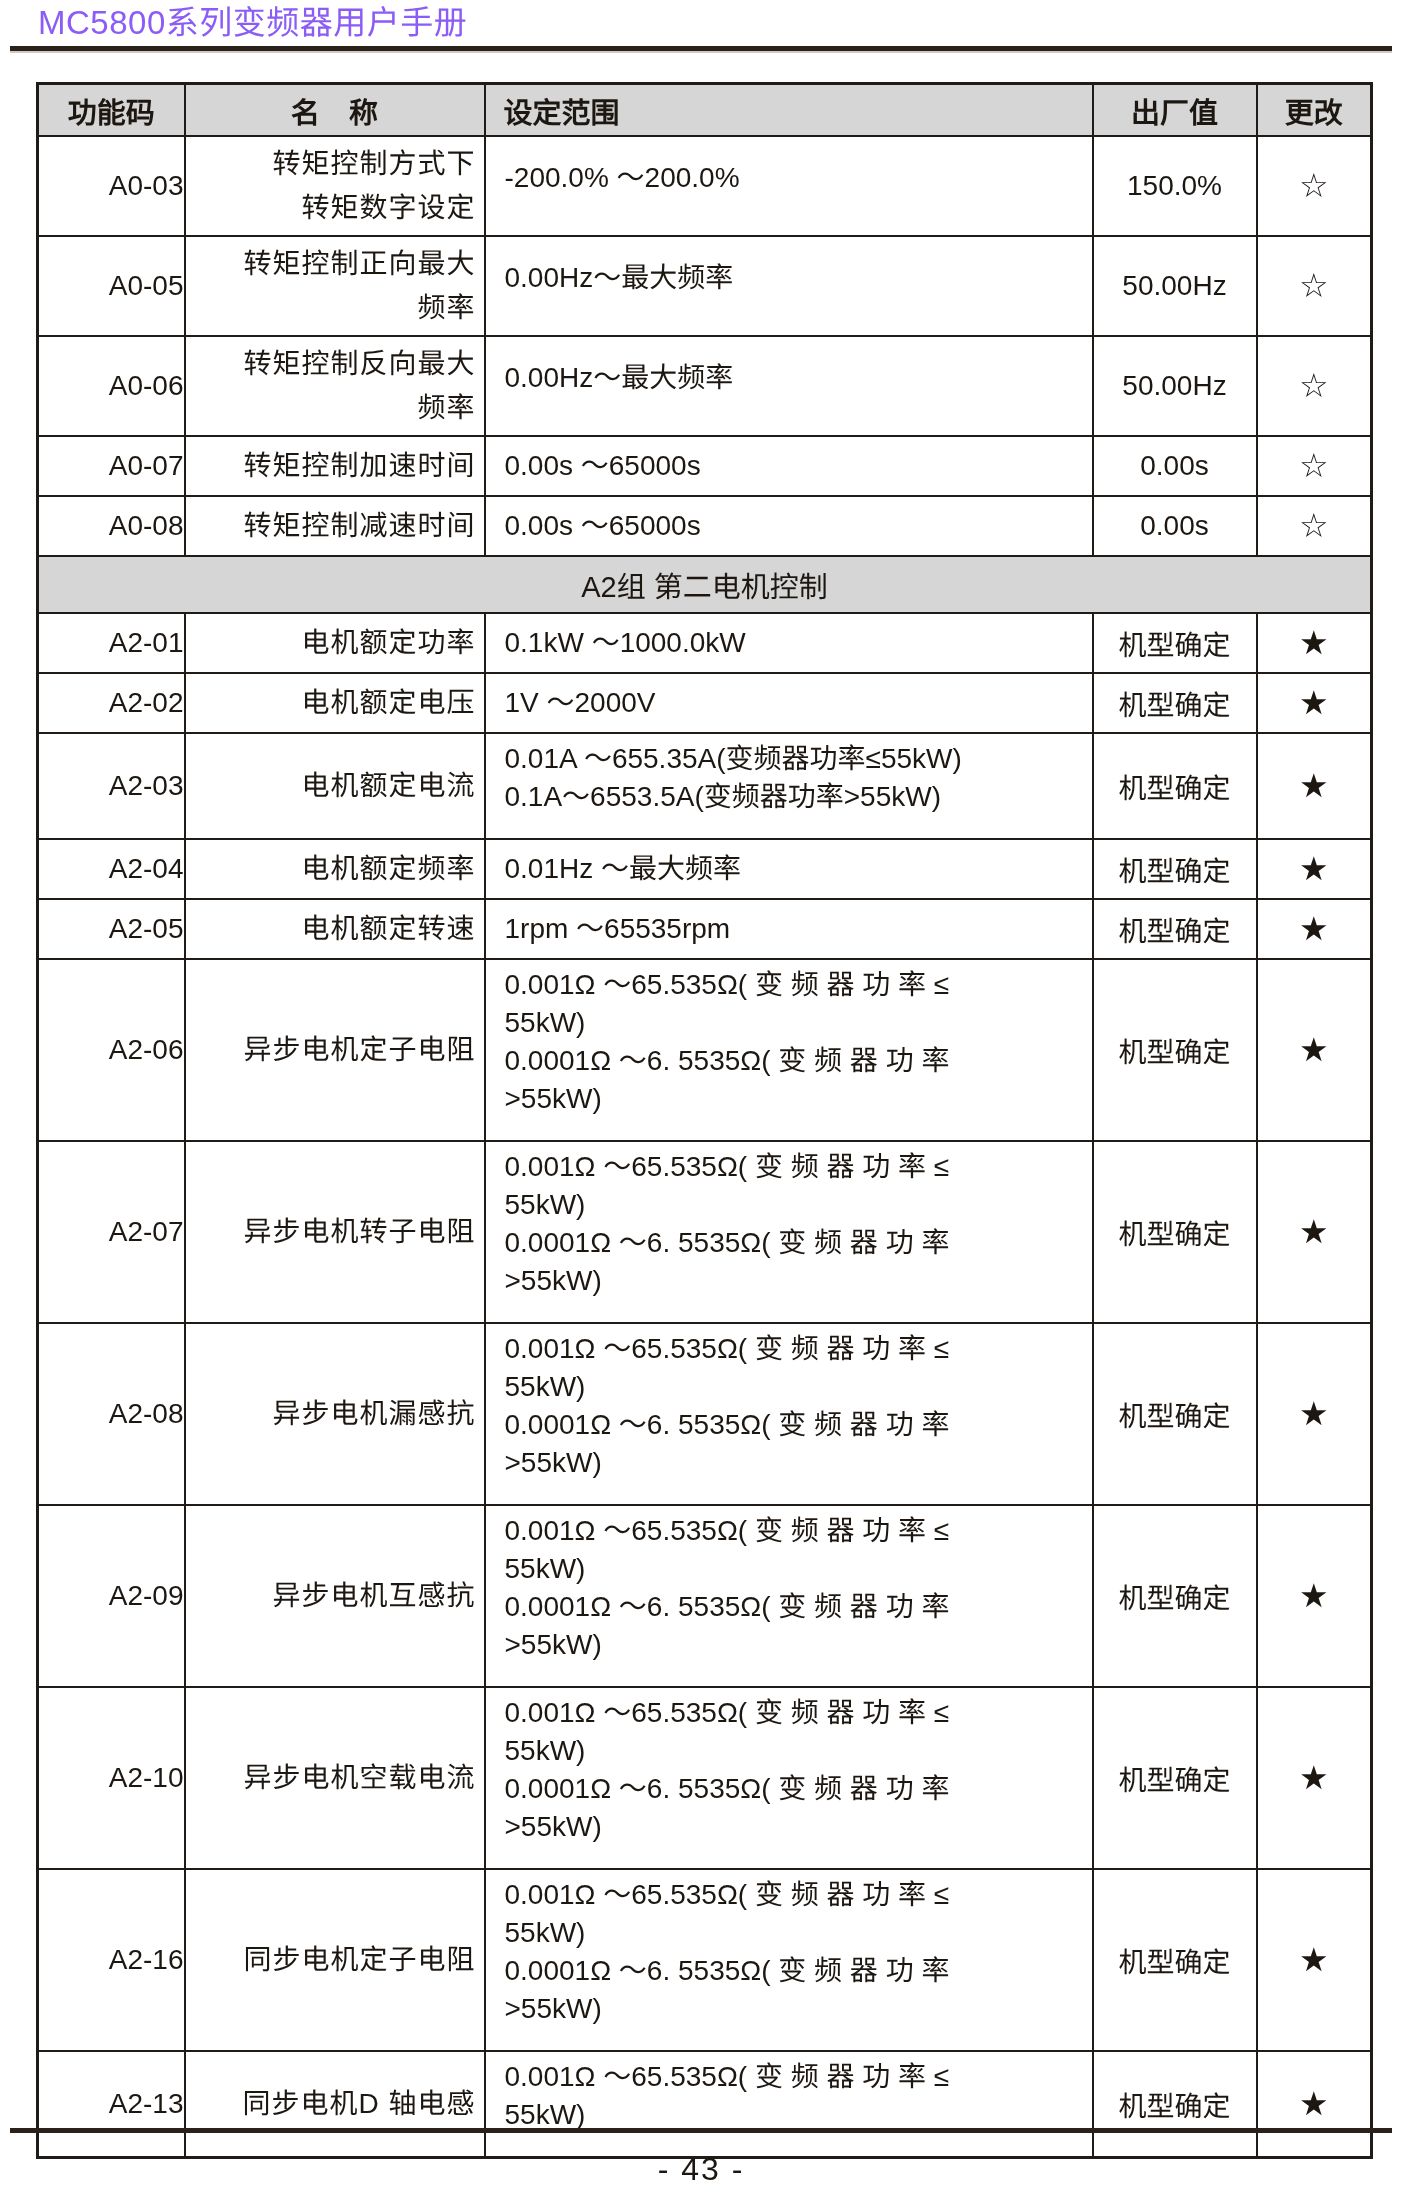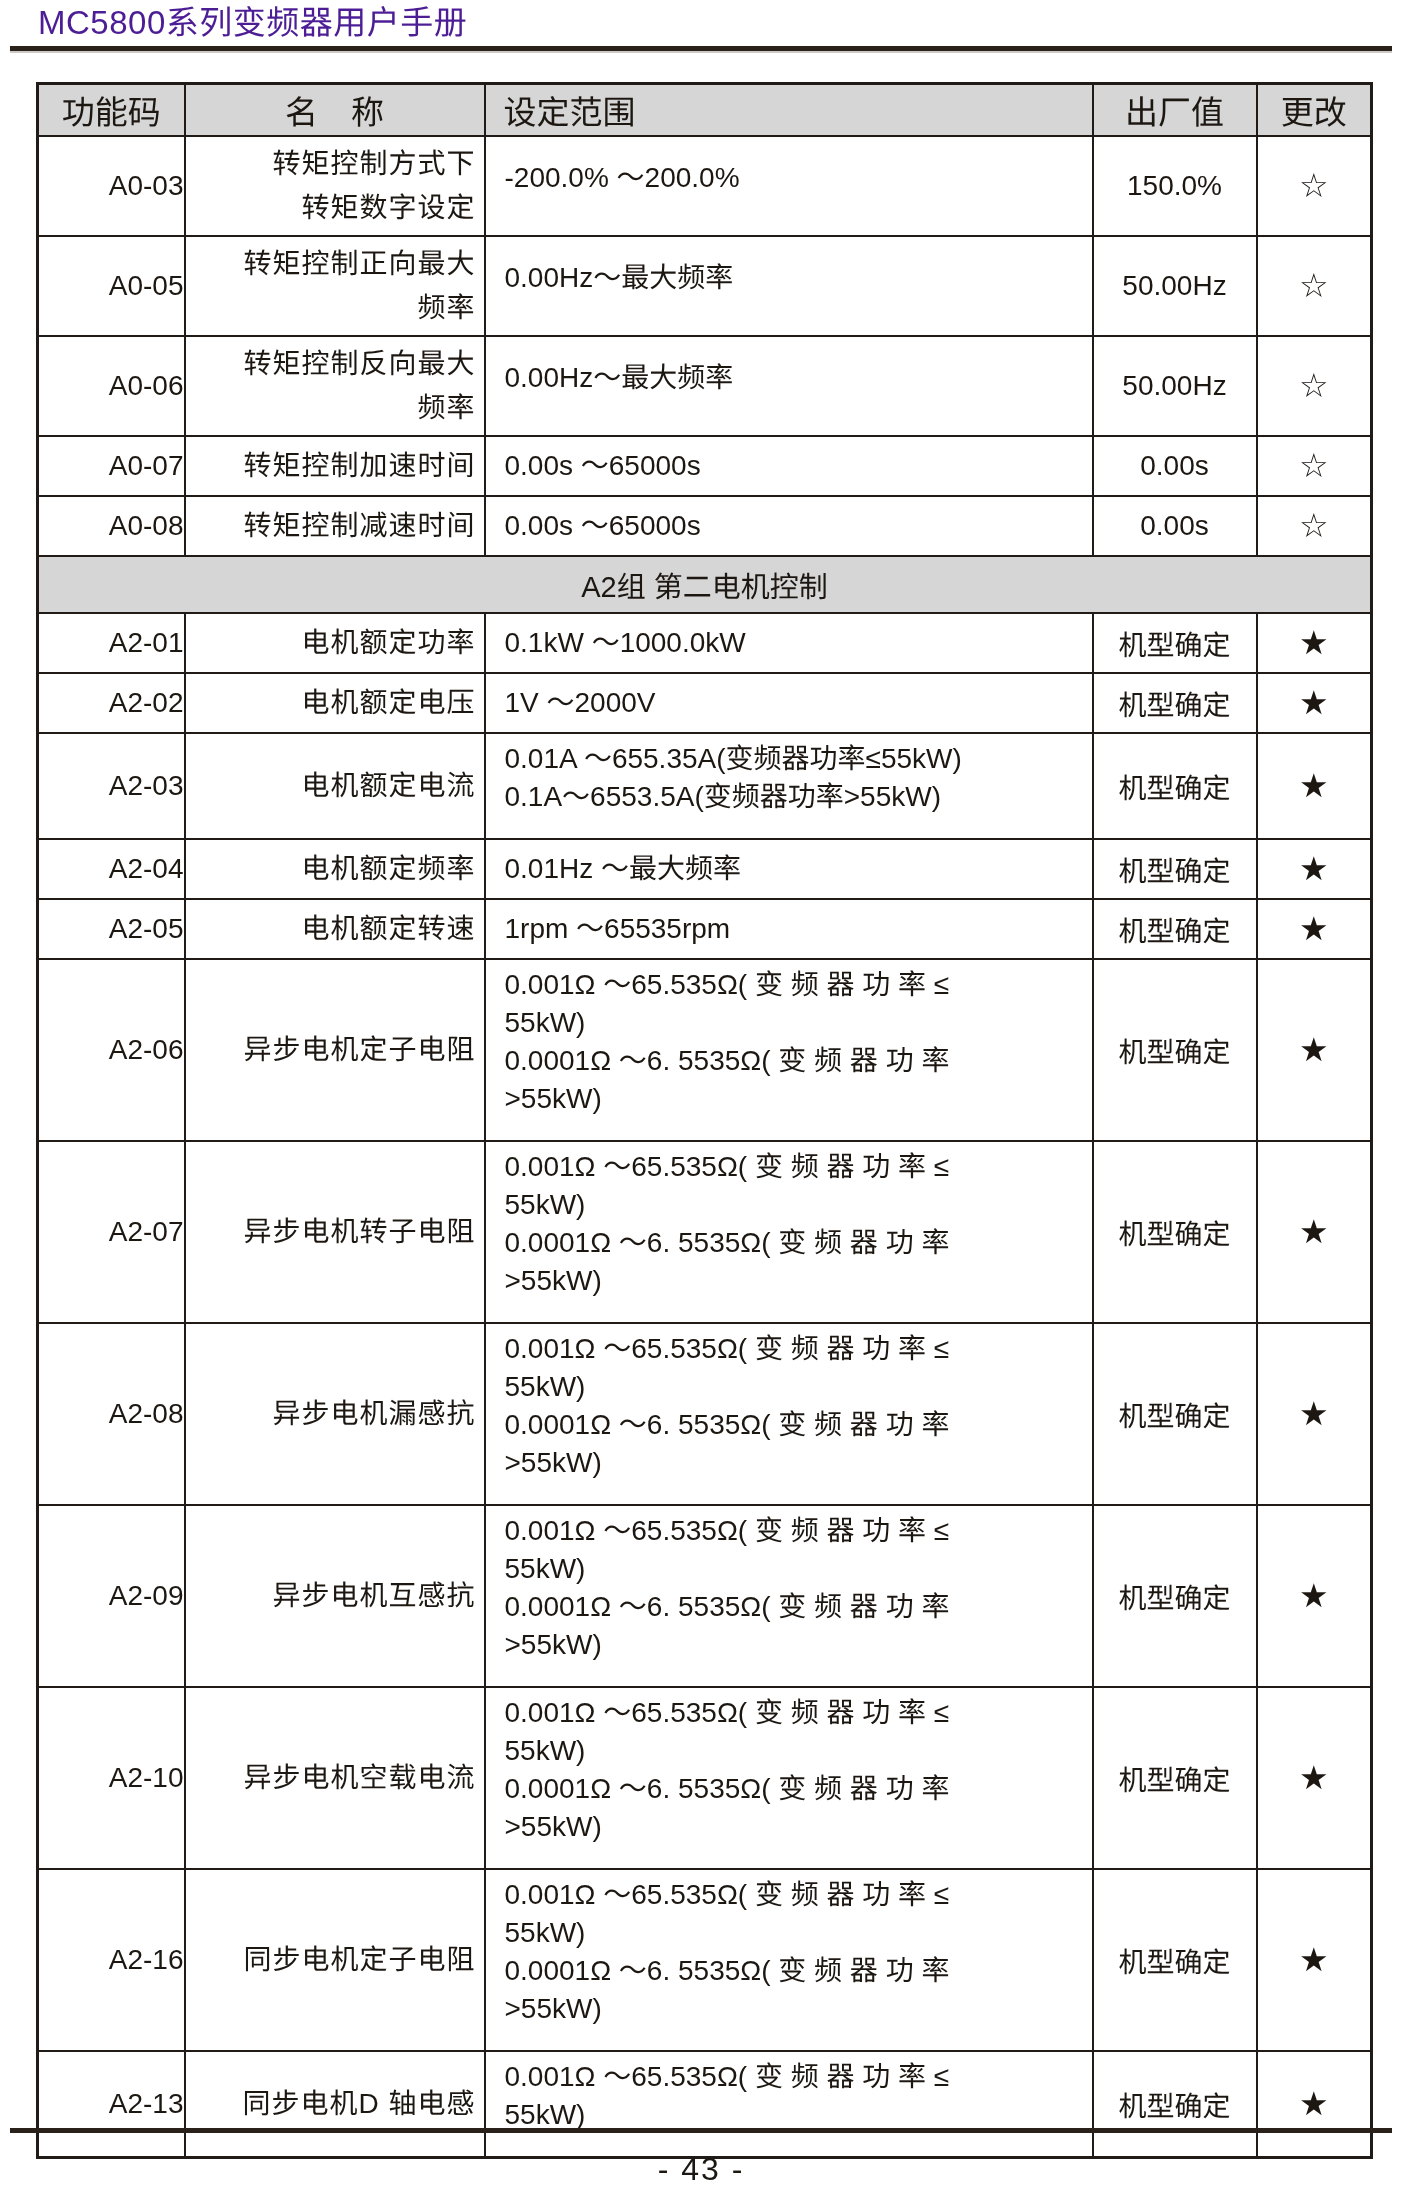--- a/index.html
+++ b/index.html
@@ -18,21 +18,21 @@
     position: relative;
     overflow: hidden;
   }
   .doc-header { padding-top: 4px; }
   .page-title {
     margin-left: 38px;
     font-size: 33px;
     line-height: 38px;
     font-weight: 500;
     letter-spacing: 0.5px;
-    color: #4c1d95;
+    color: #8b5cf6;
   }
   .title-rule {
     margin: 4px 10px 0 10px;
     height: 5px;
     background: var(--rule-color);
     box-shadow: 0 2px 0 rgba(60,45,35,0.25);
   }
   table.param-table {
     margin: 31px 0 0 36px;
     width: 1334px;
@@ -41,22 +41,22 @@
     border: 3px solid var(--border-color);
   }
   th, td {
     border: 2px solid var(--border-color);
     vertical-align: middle;
     font-size: 28px;
   }
   thead th {
     height: 52px;
     background: var(--header-bg);
-    font-weight: normal;
-    font-size: 33px;
+    font-weight: bold;
+    font-size: 29px;
   }
   th.h-code, th.h-default, th.h-change { text-align: center; }
   th.h-name { text-align: center; }
   th.h-range { text-align: left; padding-left: 18px; }
   td.cell-code { text-align: right; }
   td.cell-name { padding: 5px 8px 5px 32px; text-align: right; }
   td.cell-name .nline { line-height: 44px; letter-spacing: 1px; }
   td.cell-range { padding: 6px 8px 22px 19px; text-align: left; }
   td.cell-range .rline { line-height: 38px; }
   td.cell-default { text-align: center; }

